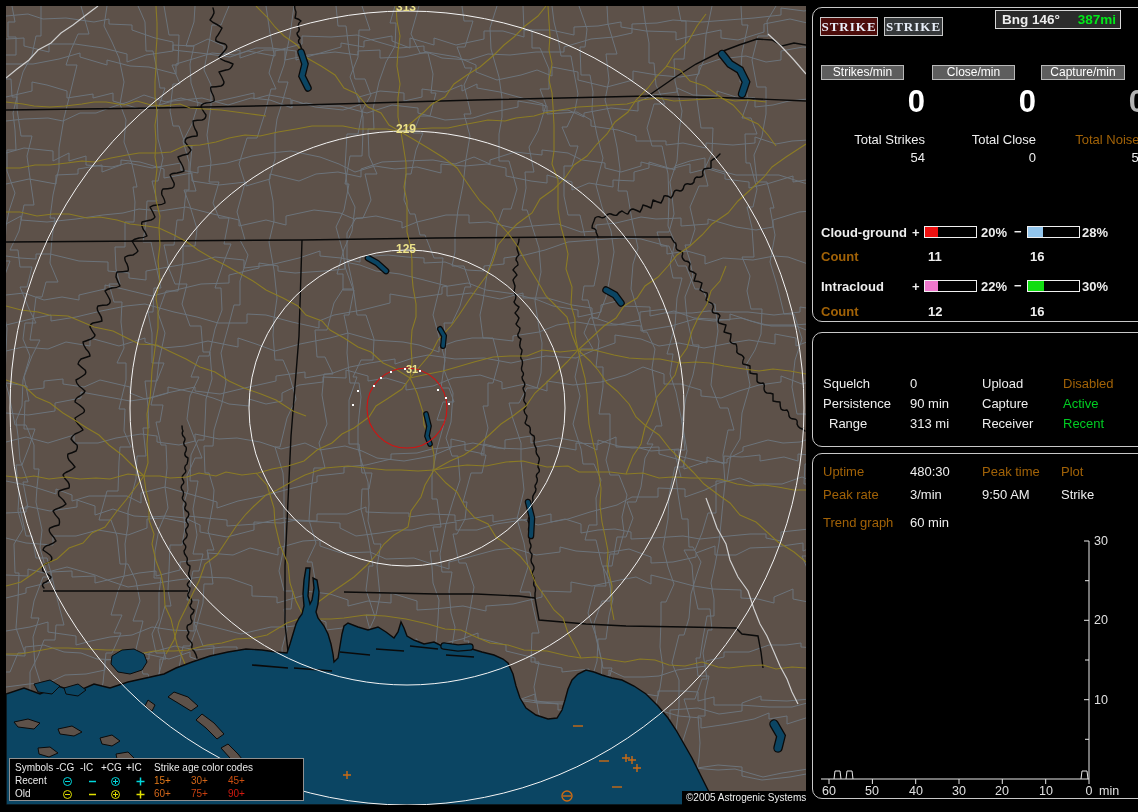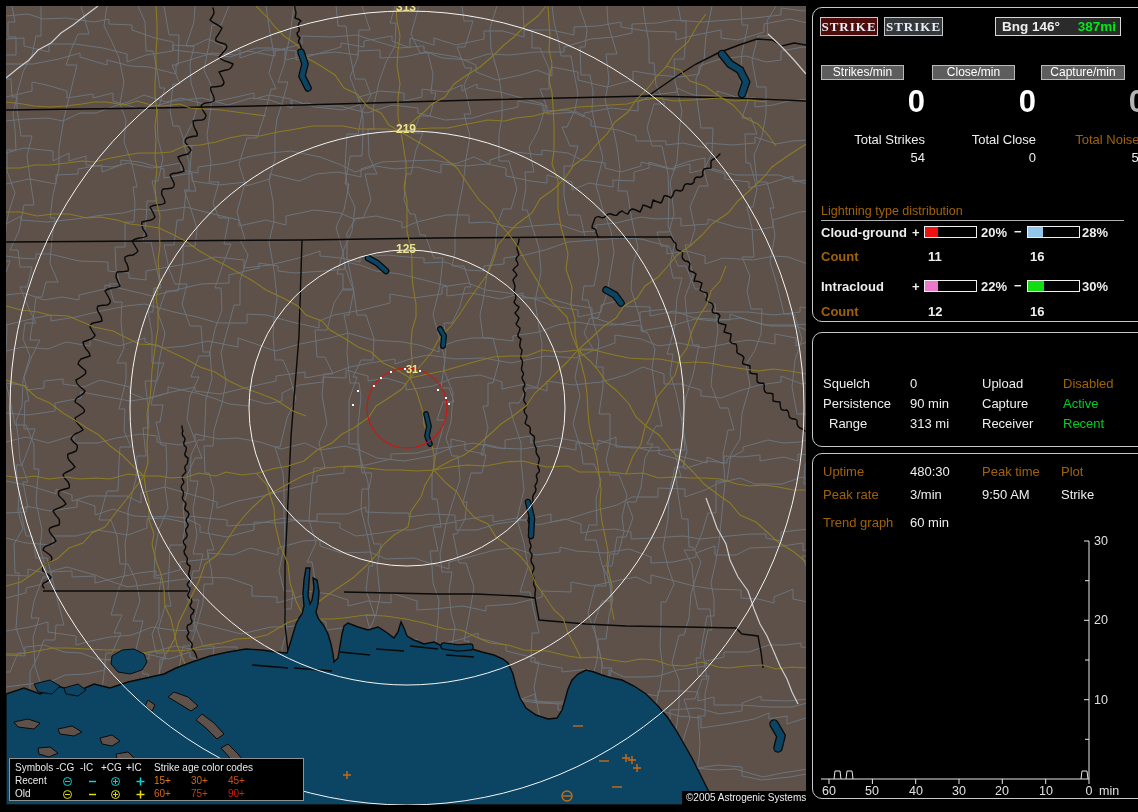--- a/index.html
+++ b/index.html
@@ -271,34 +271,33 @@
       </span>
       <span style="left:144px;color:#d2661a">60+</span>
       <span style="left:181px;color:#c84010">75+</span>
       <span style="left:218px;color:#d21a10">90+</span>
     </div>
 </div>
 <div id="copyr">©2005 Astrogenic Systems</div>
 <div class="panel" style="top:7px;height:315px">
 <div class="t" style="left:7px;top:9px;width:58px;height:19px;background:#4c0c0a;border:1px solid #c8c8c8;text-align:center;font-weight:bold;font-size:13px;font-family:'Liberation Serif',serif;letter-spacing:1px;color:#e8eef8;padding-top:1px">STRIKE</div>
 <div class="t" style="left:71px;top:9px;width:59px;height:19px;background:#35383a;border:1px solid #c8c8c8;text-align:center;font-weight:bold;font-size:13px;font-family:'Liberation Serif',serif;letter-spacing:1px;color:#e8eef8;padding-top:1px">STRIKE</div>
-<div class="t" style="left:182px;top:9px;width:126px;height:19px;background:#2b2b2b;border:1px solid #d8d8d8;font-weight:bold;font-size:13.5px;padding:1px 4px 0 6px">Bng 146°<span style="float:right;color:#00e818">387mi</span></div>
+<div class="t" style="left:182px;top:2px;width:126px;height:19px;background:#2b2b2b;border:1px solid #d8d8d8;font-weight:bold;font-size:13.5px;padding:1px 4px 0 6px">Bng 146°<span style="float:right;color:#00e818">387mi</span></div>
 <div class="t btn" style="left:8px;top:57px;width:83px">Strikes/min</div>
 <div class="t btn" style="left:119px;top:57px;width:83px">Close/min</div>
 <div class="t btn" style="left:228px;top:57px;width:84px">Capture/min</div>
 <div class="t z" style="right:230px;top:78px">0</div>
 <div class="t z" style="right:119px;top:78px">0</div>
 <div class="t z" style="right:9px;top:78px;color:#b4b4b4">0</div>
 <div class="t" style="right:230px;top:124px">Total Strikes</div>
 <div class="t" style="right:119px;top:124px">Total Close</div>
 <div class="t g" style="right:9px;top:124px">Total Noises</div>
 <div class="t" style="right:230px;top:142px">54</div>
 <div class="t" style="right:119px;top:142px">0</div>
 <div class="t" style="right:9px;top:142px">58</div>
-<div class="t g" style="left:8px;top:196px;width:303px;border-bottom:1px solid #b0b0b0;padding-bottom:2px;font-size:12.5px">Lightning type distribution</div>
 <div class="t b" style="left:8px;top:217px">Cloud-ground</div>
 <div class="t b" style="left:99px;top:217px">+</div>
 <div class="bar" style="left:111px;top:218px">
       <i style="width:13px;background:#ee1111"></i>
     </div>
 <div class="t b" style="left:168px;top:217px">20%</div>
 <div class="t b" style="left:201px;top:216px">−</div>
 <div class="bar" style="left:214px;top:218px">
       <i style="width:15px;background:#92c5ec"></i>
     </div>

